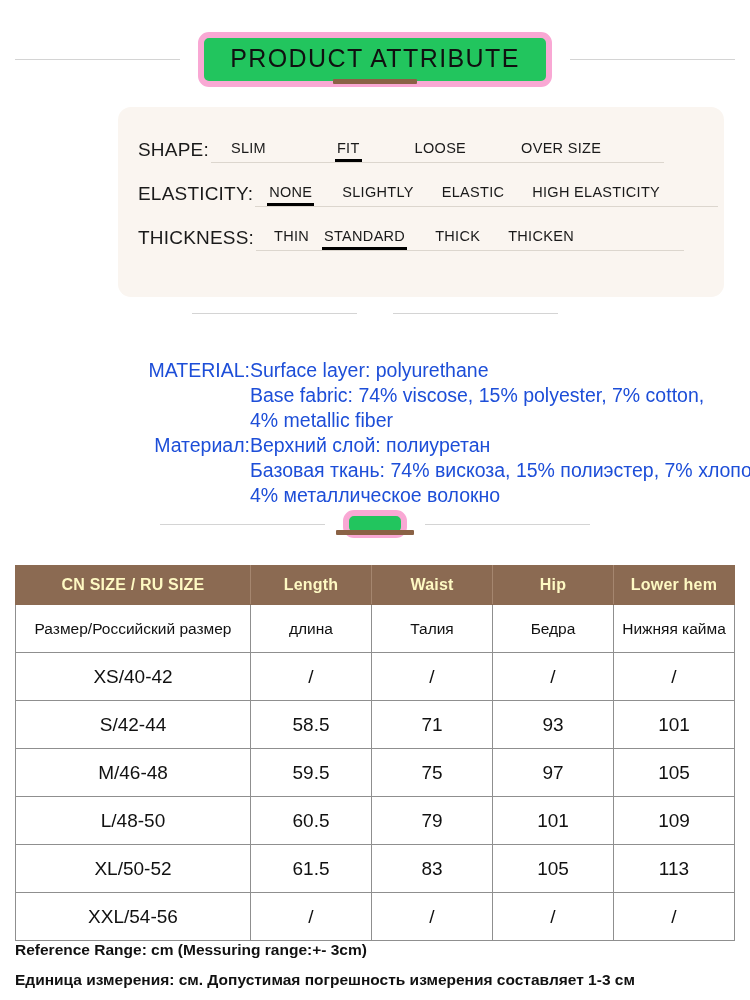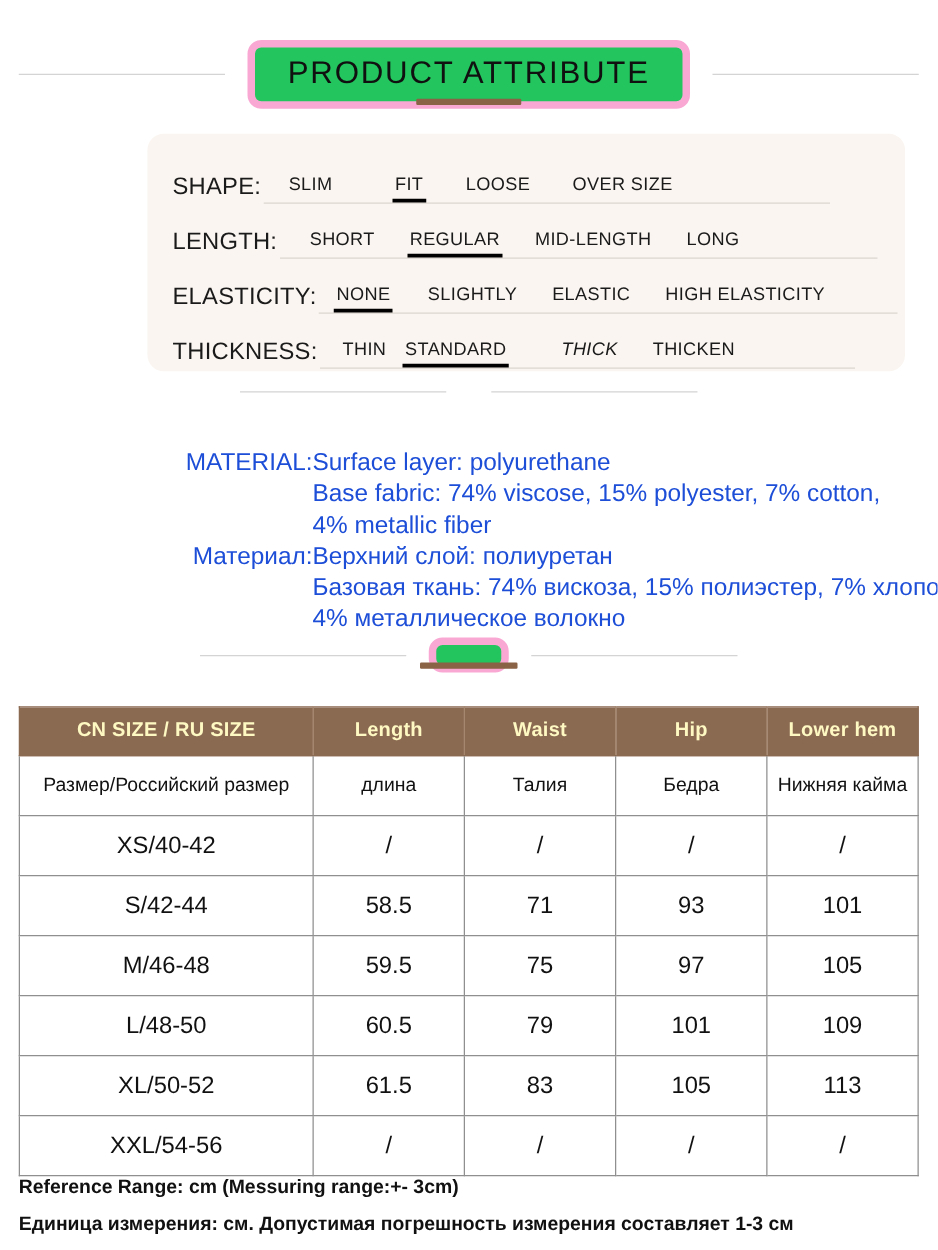--- a/index.html
+++ b/index.html
@@ -211,54 +211,45 @@
     <div class="pill-text">PRODUCT ATTRIBUTE</div>
     <div class="pill-accent"></div>
   </div>
   <div class="rule rule-right"></div>
 </div>
 
 <div class="attr-card">
 
   <div class="attr-row">
     <div class="attr-label">SHAPE:</div>
-    <div class="attr-opts" style="margin-right:60px;">
+    <div class="attr-opts" style="margin-right:60px;gap:21px;">
       <span class="attr-opt" style="margin-left:18px;">SLIM</span>
       <span class="attr-opt sel" style="margin-left:46px;">FIT</span>
       <span class="attr-opt" style="margin-left:30px;">LOOSE</span>
       <span class="attr-opt" style="margin-left:30px;">OVER SIZE</span>
     </div>
   </div>
 
-  <div class="attr-row">
-    <div class="attr-label">LENGTH:</div>
-    <div class="attr-opts" style="margin-right:22px;">
-      <span class="attr-opt" style="margin-left:22px;">SHORT</span>
-      <span class="attr-opt sel" style="margin-left:24px;">REGULAR</span>
-      <span class="attr-opt" style="margin-left:24px;">MID-LENGTH</span>
-      <span class="attr-opt" style="margin-left:24px;">LONG</span>
-    </div>
-  </div>
 
   <div class="attr-row">
     <div class="attr-label">ELASTICITY:</div>
     <div class="attr-opts" style="margin-right:6px;">
       <span class="attr-opt sel" style="margin-left:12px;">NONE</span>
       <span class="attr-opt" style="margin-left:26px;">SLIGHTLY</span>
       <span class="attr-opt" style="margin-left:24px;">ELASTIC</span>
       <span class="attr-opt" style="margin-left:24px;">HIGH ELASTICITY</span>
     </div>
   </div>
 
   <div class="attr-row">
     <div class="attr-label">THICKNESS:</div>
     <div class="attr-opts" style="margin-right:40px;">
       <span class="attr-opt" style="margin-left:16px;">THIN</span>
       <span class="attr-opt sel" style="margin-left:11px;">STANDARD</span>
-      <span class="attr-opt" style="margin-left:40px;font-style:italic;">THICK</span>
+      <span class="attr-opt" style="margin-left:26px;">THICK</span>
       <span class="attr-opt" style="margin-left:24px;">THICKEN</span>
     </div>
   </div>
 
 </div>
 
 <div class="section-head head-material">
   <div class="rule rule-left"></div>
   <div class="rule rule-right"></div>
 </div>

